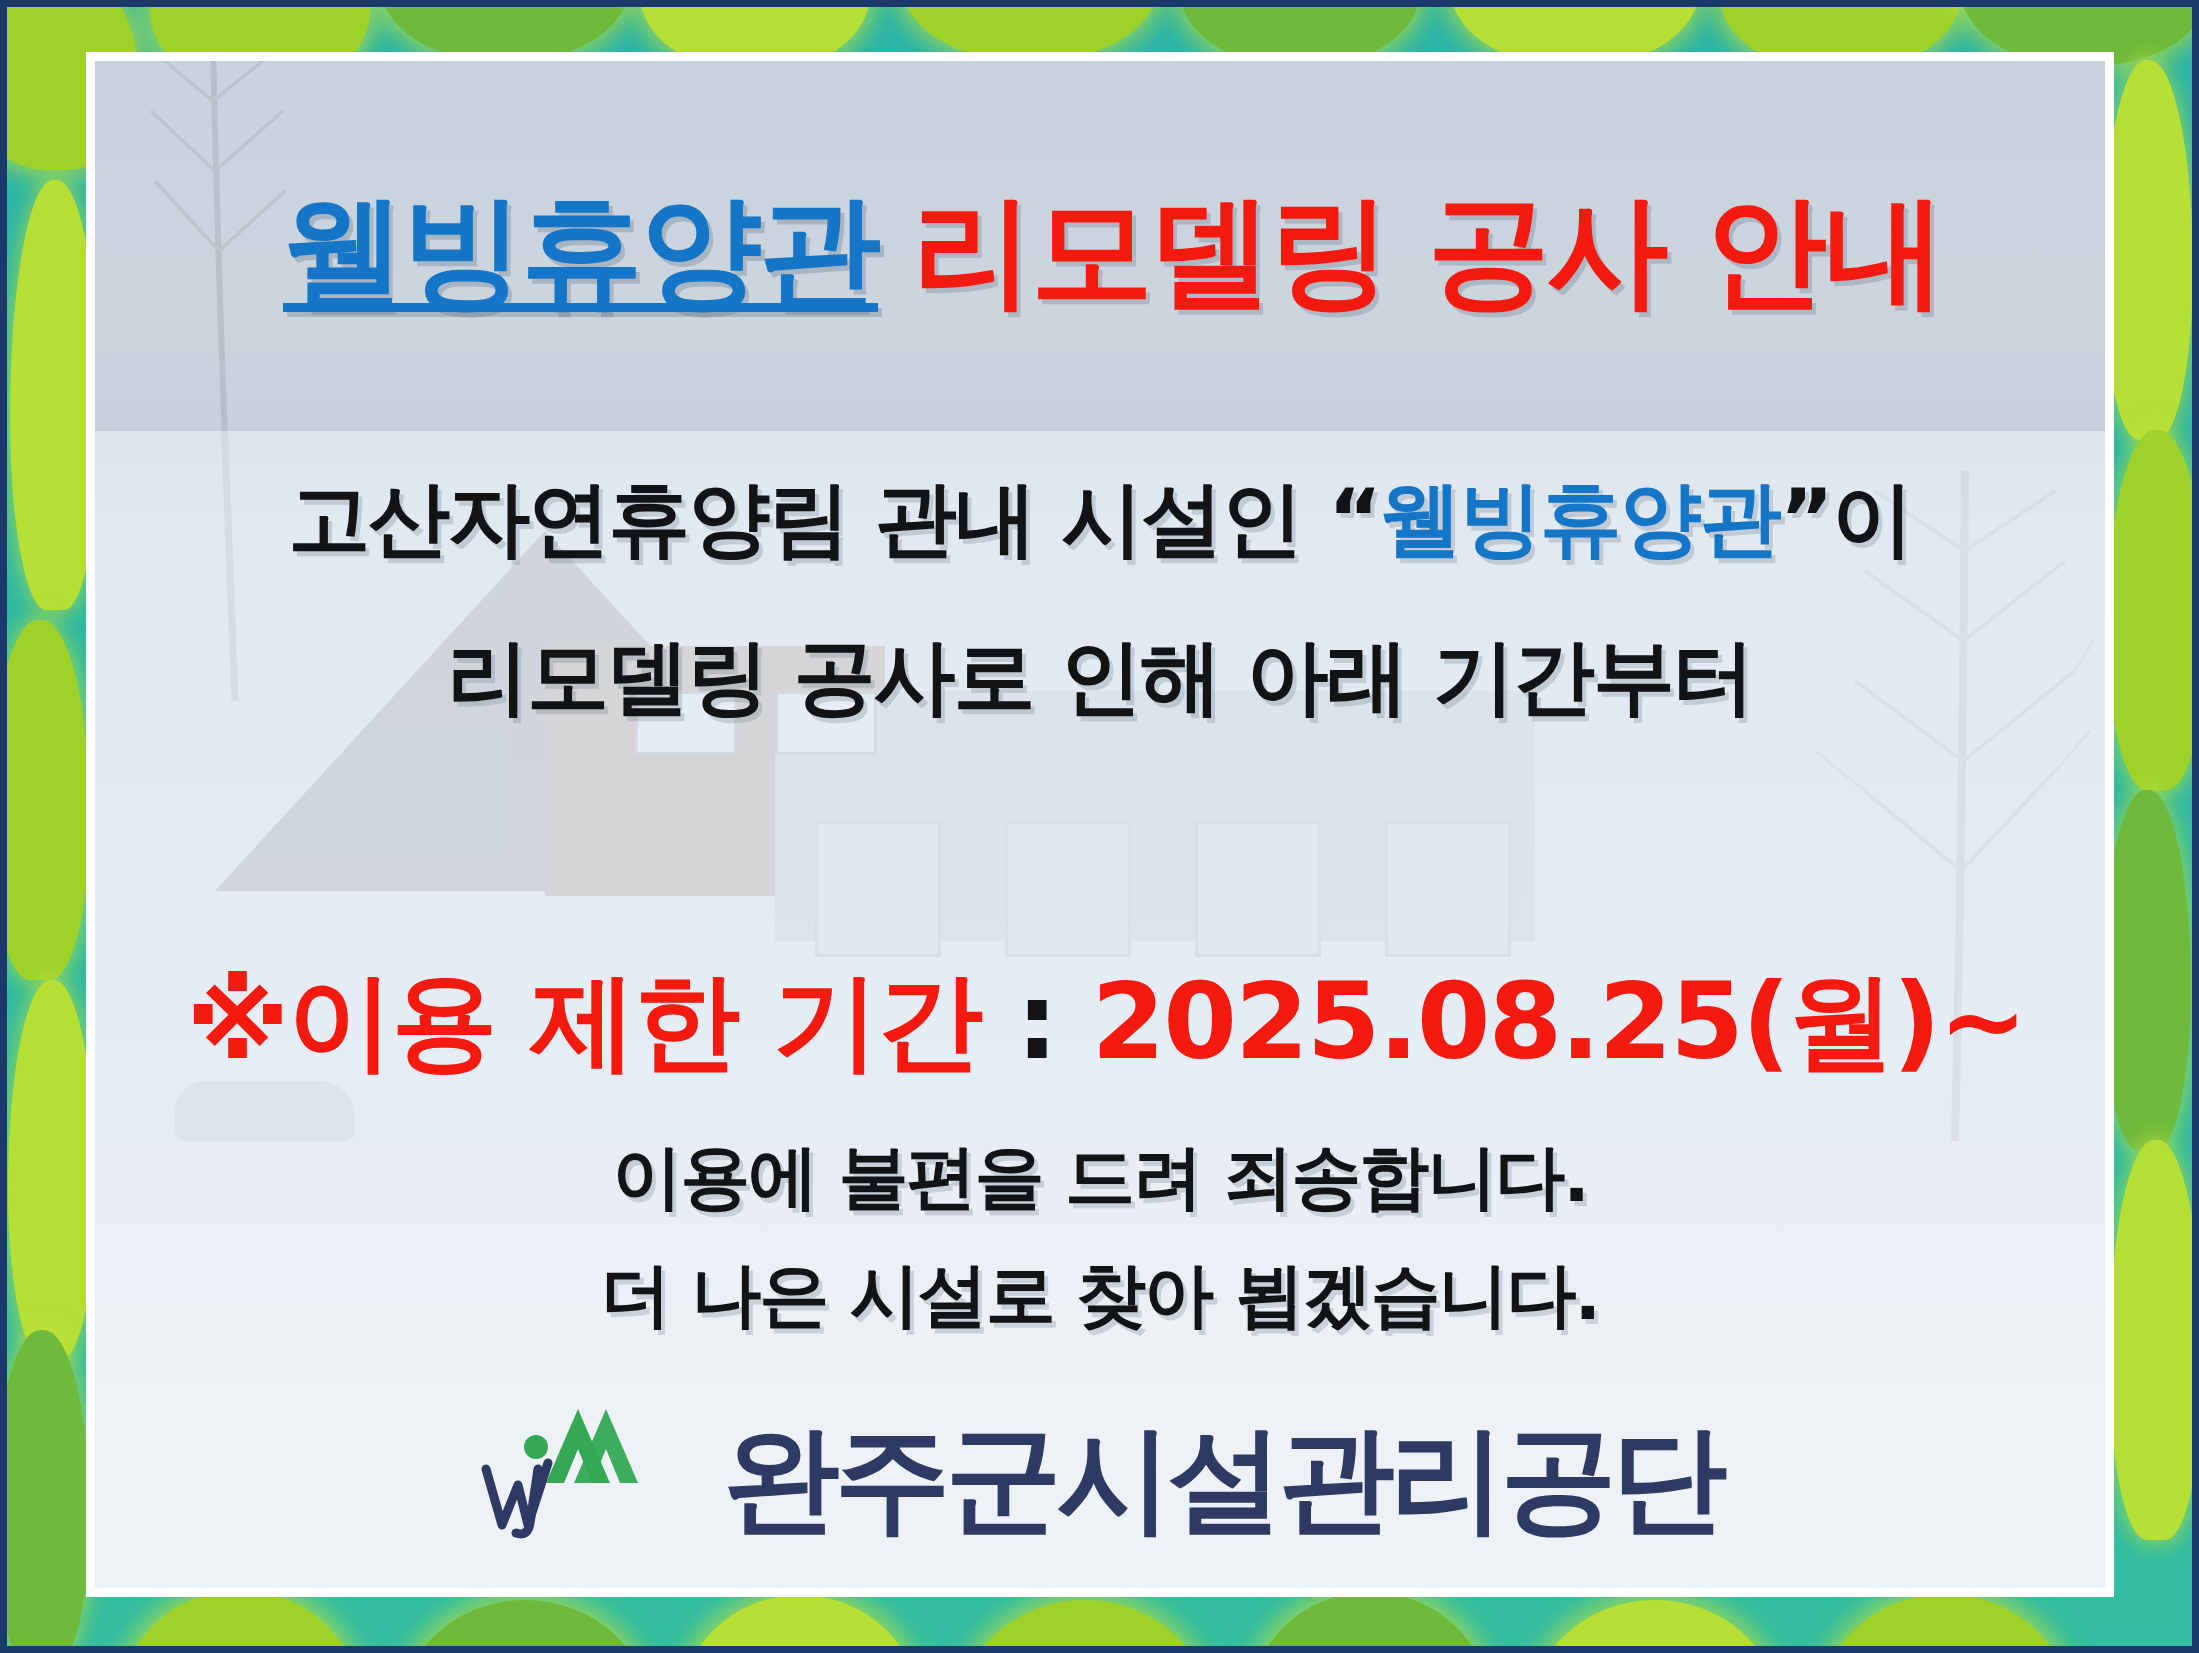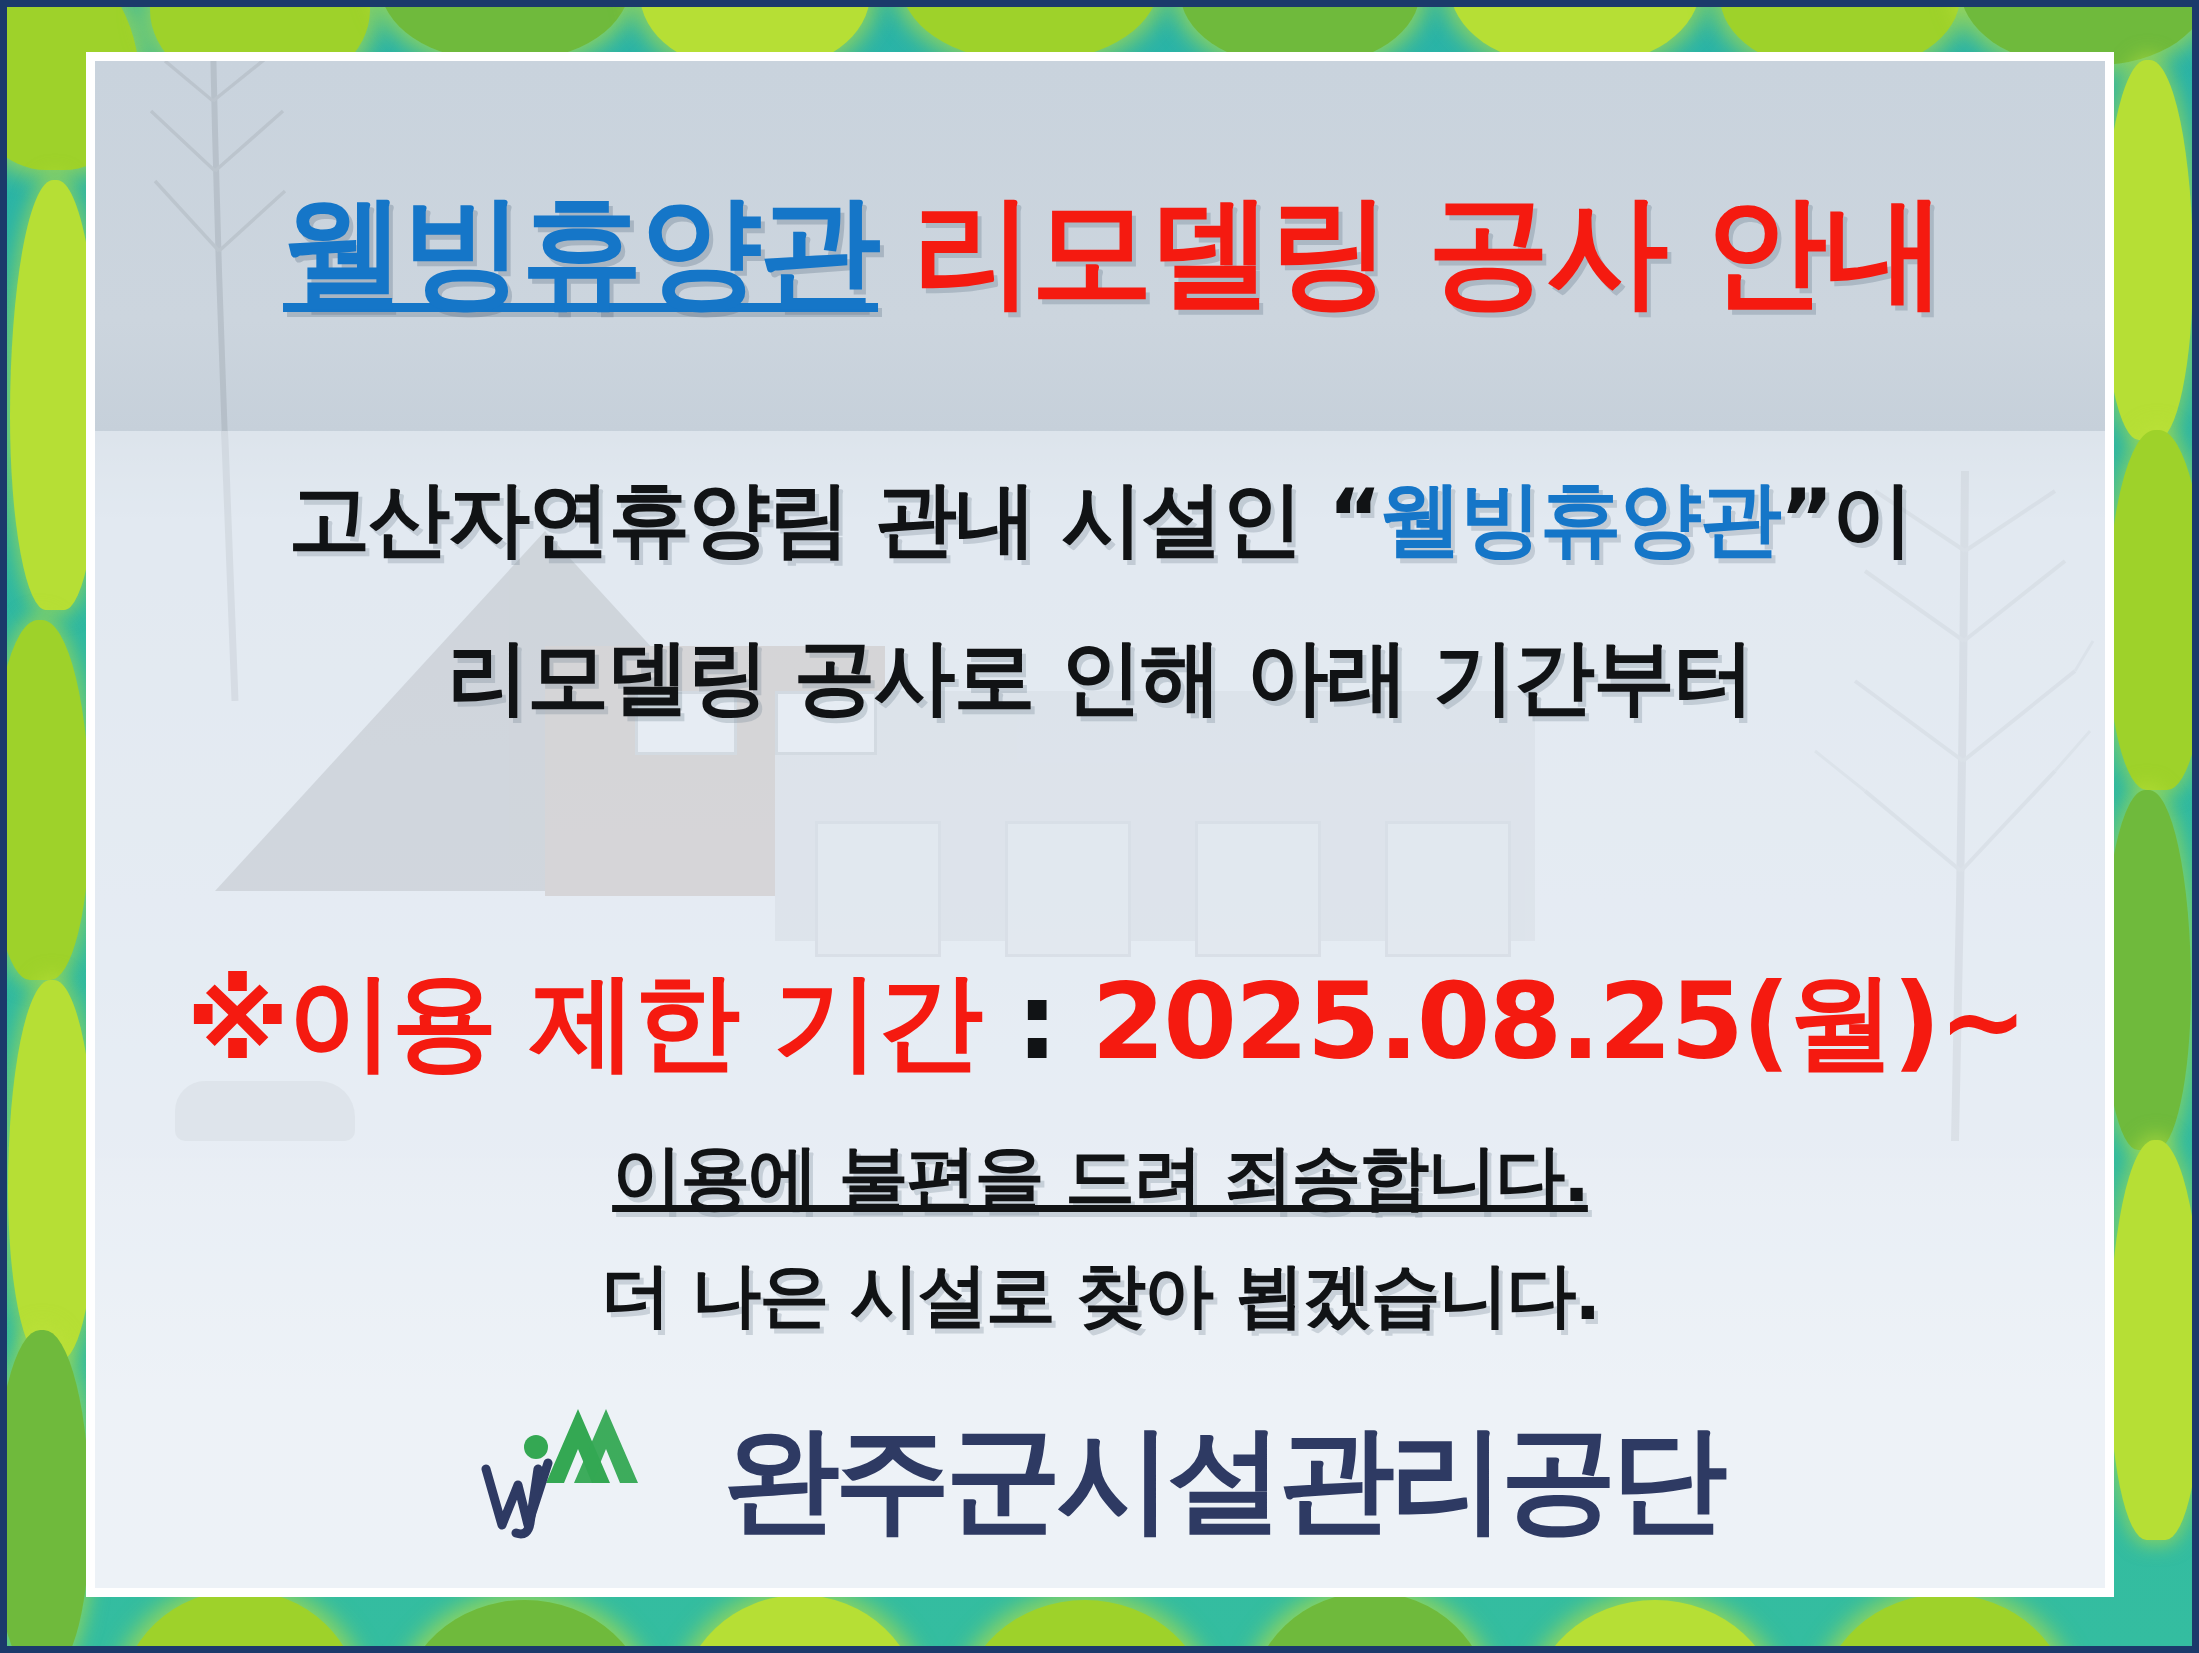--- a/index.html
+++ b/index.html
@@ -208,21 +208,21 @@
     letter-spacing: -2px;
     color: #111315;
     font-family: "DejaVu Sans", "Liberation Sans", sans-serif;
   }
   .shadowed { text-shadow: 4px 5px 0 rgba(120,135,150,0.30); }
 
   .l1 { top: 34px;  font-size: 82px; }
   .l2 { top: 192px; font-size: 82px; }
   .l3 { top: 350px; font-size: 96px; }
   .l4 { top: 520px; font-size: 106px; margin-left: 12px; }
-  .l5 { top: 700px; font-size: 70px; text-decoration: underline; }
+  .l5 { top: 700px; font-size: 70px; }
   .l6 { top: 818px; font-size: 70px; }
 
   .blue-q { color: #1576c8; }
   .red { color: #f51a10; }
   .red-u {
     color: #f51a10;
     text-decoration: underline;
     text-decoration-thickness: 7px;
     text-underline-offset: 12px;
   }

